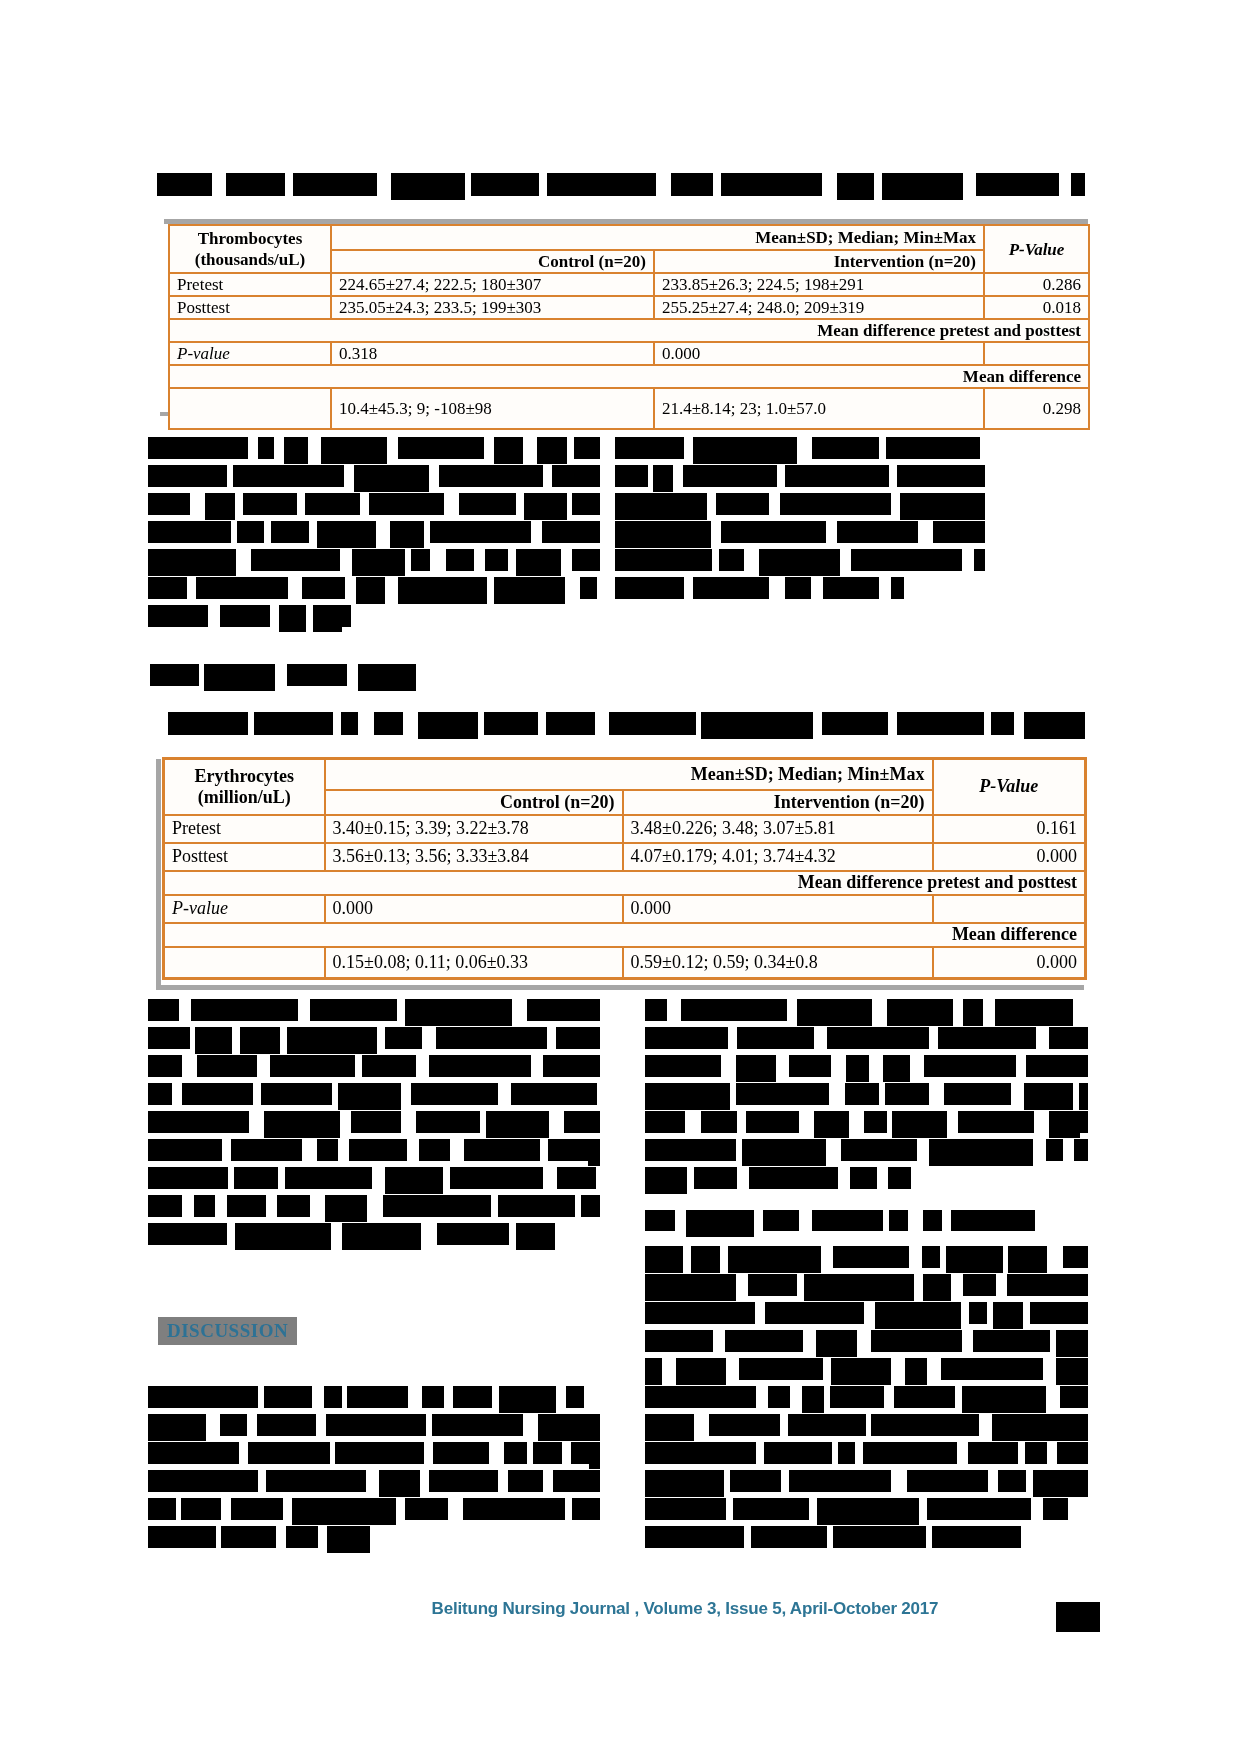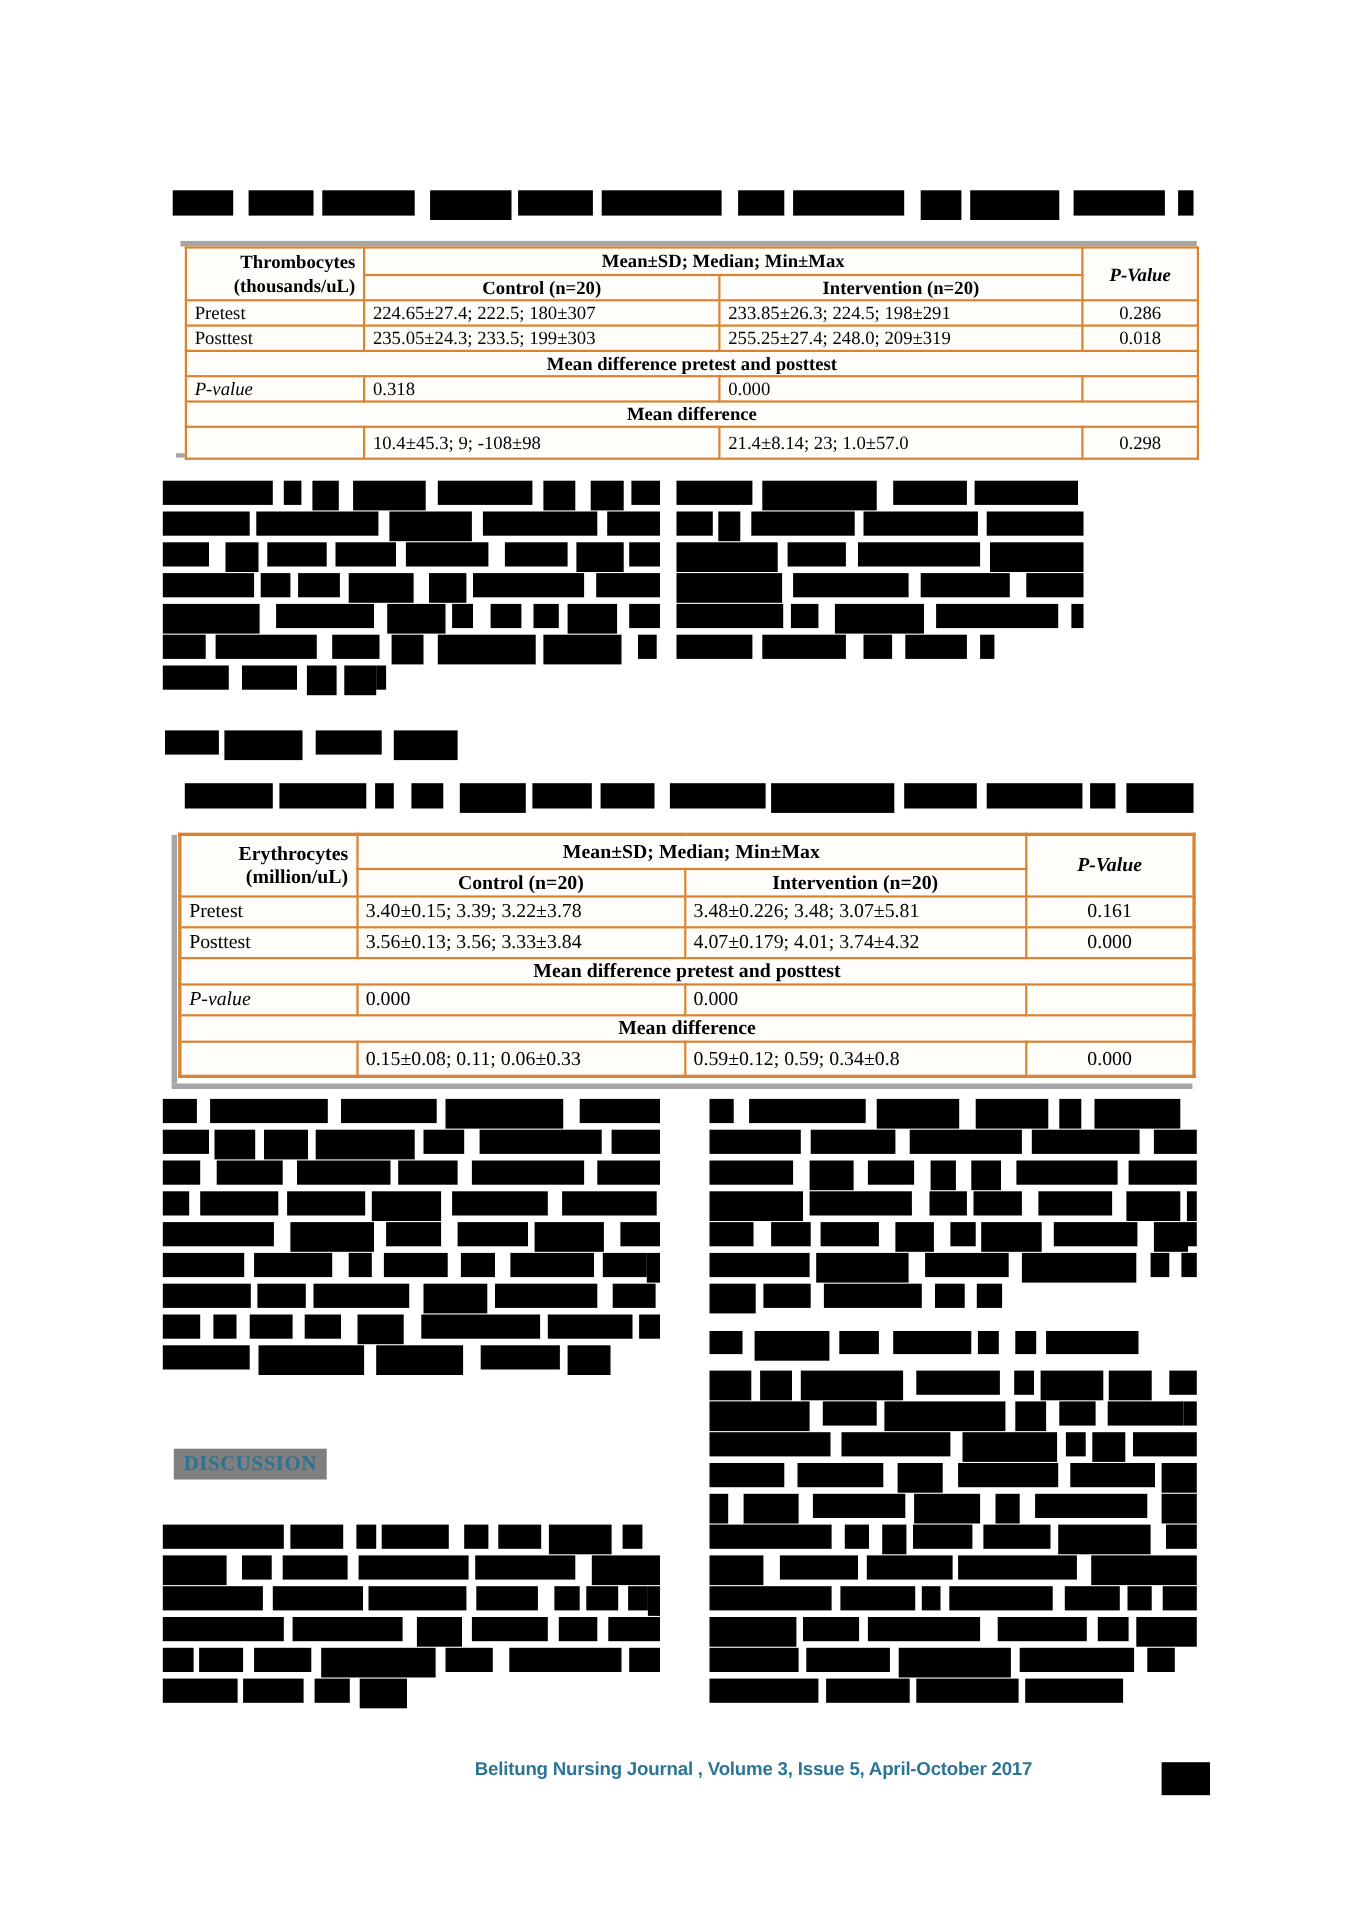--- a/index.html
+++ b/index.html
@@ -18,29 +18,29 @@
   .shadow{position:absolute;background:#a6a6a6;}
 
   
   table.otable{border-collapse:collapse;table-layout:fixed;background:#fffdfa;color:#000;}
   table.otable td{border:2px solid var(--table-border,#d9822f);padding:0 7px;
                   font-size:17px;line-height:21px;vertical-align:middle;overflow:hidden;white-space:nowrap;}
   table.t1{border:2px solid var(--table-border,#d9822f);}
   table.t2{border:3px solid var(--table-border,#d9822f);}
   table.t2 td{font-size:18px;}
   td.hdr{font-weight:bold;}
-  td.center,tr.cap td{text-align:center;}
+  td.center,tr.cap td{text-align:right;}
   tr.cap td{font-weight:bold;}
   td.pv{font-style:italic;font-weight:bold;text-align:center;}
   td.ital{font-style:italic;}
   .t1 tr.rh1{height:25px}.t1 tr.rh2{height:23px}.t1 tr.rd{height:23px}
-  .t1 tr.rc{height:21px}.t1 tr.rlast{height:29px}
+  .t1 tr.rc{height:21px}.t1 tr.rlast{height:41px}
   .t2 tr.rh1{height:31px}.t2 tr.rh2{height:25px}.t2 tr.rd{height:28px}
   .t2 tr.rc{height:24px}.t2 tr.rlast{height:32px}
-  .colhdr div{text-align:right;}
+  .colhdr div{text-align:center;}
 
   
   .discussion{position:absolute;left:158px;top:1317px;background:var(--highlight-gray,#7f7f7f);
               color:var(--heading-teal,#2d7295);font-family:"Liberation Serif",serif;
               font-weight:bold;font-size:19px;line-height:26px;padding:1px 9px;letter-spacing:.5px;}
 
   
   .footer-text{position:absolute;left:335px;top:1599px;width:700px;text-align:center;
                font-family:"Liberation Sans",sans-serif;font-weight:bold;font-size:17px;
                letter-spacing:-0.2px;color:var(--footer-teal,#2d7595);}

